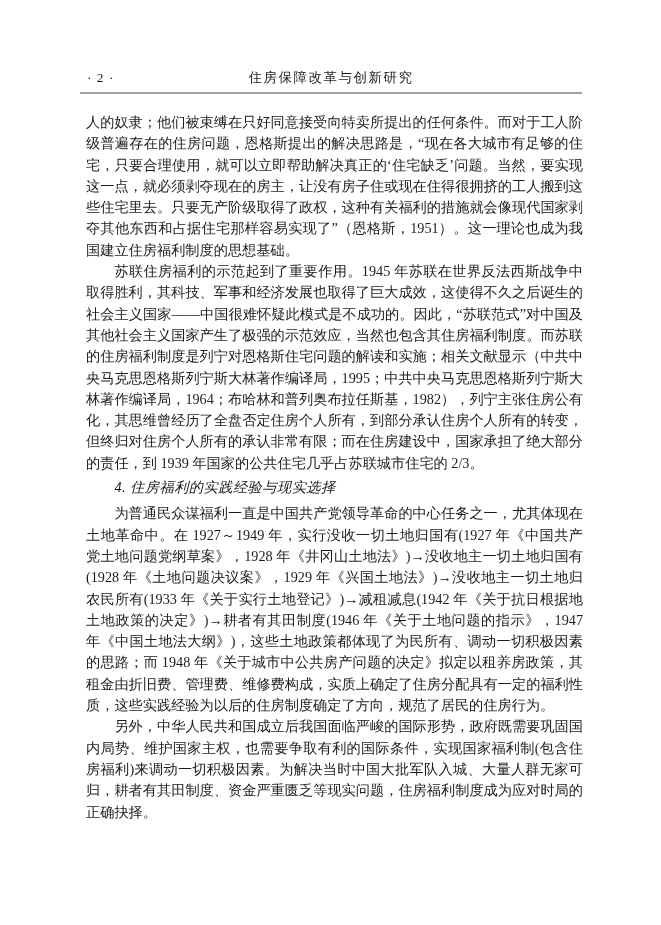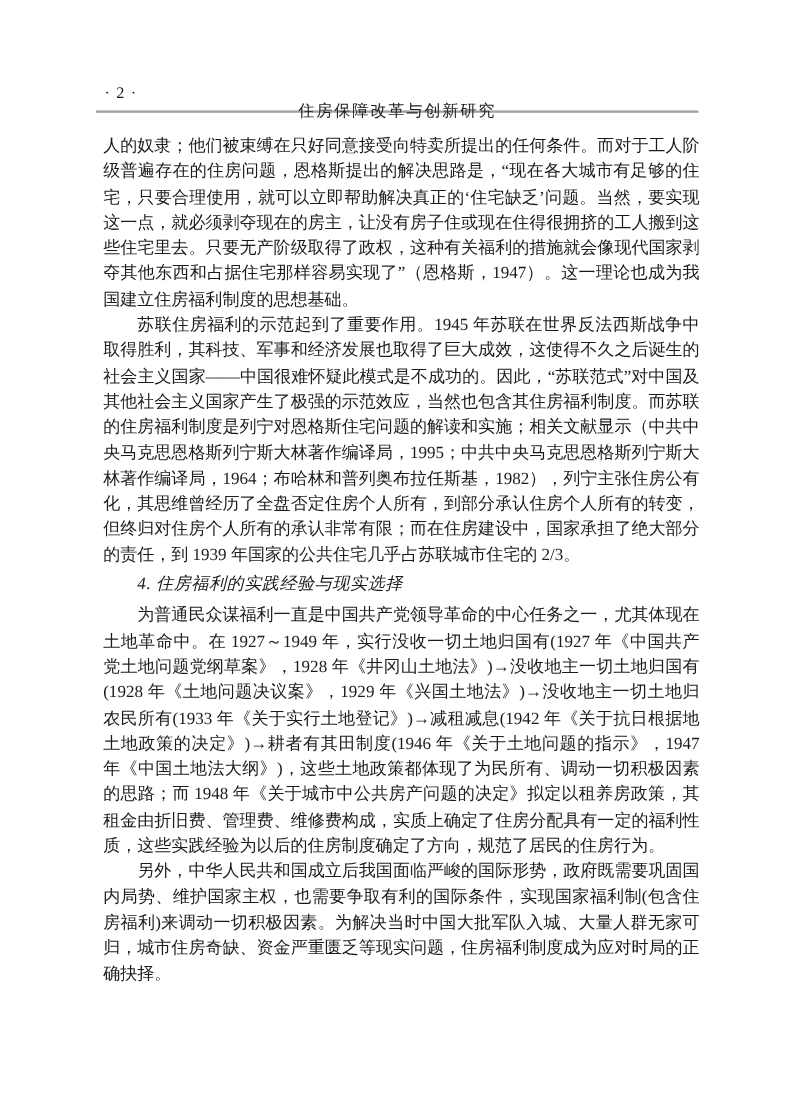--- a/index.html
+++ b/index.html
@@ -32,21 +32,21 @@
     position: absolute;
     left: 7px;
     top: 3px;
     letter-spacing: 1px;
     white-space: pre;
   }
   .running-title {
     position: absolute;
     left: 0;
     right: 0;
-    top: 18px;
+    top: 3px;
     text-align: center;
     letter-spacing: 1.5px;
   }
   
   .body-text {
     position: absolute;
     left: 86px;
     top: 112px;
     width: 497px;
     font-size: 14.2px;
@@ -77,20 +77,20 @@
 <body>
 
 <div class="page">
 
   <div class="running-header">
     <span class="page-num">· 2 ·</span>
     <span class="running-title">住房保障改革与创新研究</span>
   </div>
 
   <div class="body-text">
-    <p class="no-indent">人的奴隶；他们被束缚在只好同意接受向特卖所提出的任何条件。而对于工人阶级普遍存在的住房问题，恩格斯提出的解决思路是，“现在各大城市有足够的住宅，只要合理使用，就可以立即帮助解决真正的‘住宅缺乏’问题。当然，要实现这一点，就必须剥夺现在的房主，让没有房子住或现在住得很拥挤的工人搬到这些住宅里去。只要无产阶级取得了政权，这种有关福利的措施就会像现代国家剥夺其他东西和占据住宅那样容易实现了”（恩格斯，1947）。这一理论也成为我国建立住房福利制度的思想基础。</p>
+    <p class="no-indent">人的奴隶；他们被束缚在只好同意接受向特卖所提出的任何条件。而对于工人阶级普遍存在的住房问题，恩格斯提出的解决思路是，“现在各大城市有足够的住宅，只要合理使用，就可以立即帮助解决真正的‘住宅缺乏’问题。当然，要实现这一点，就必须剥夺现在的房主，让没有房子住或现在住得很拥挤的工人搬到这些住宅里去。只要无产阶级取得了政权，这种有关福利的措施就会像现代国家剥夺其他东西和占据住宅那样容易实现了”（恩格斯，1951）。这一理论也成为我国建立住房福利制度的思想基础。</p>
     <p>苏联住房福利的示范起到了重要作用。1945 年苏联在世界反法西斯战争中取得胜利，其科技、军事和经济发展也取得了巨大成效，这使得不久之后诞生的社会主义国家——中国很难怀疑此模式是不成功的。因此，“苏联范式”对中国及其他社会主义国家产生了极强的示范效应，当然也包含其住房福利制度。而苏联的住房福利制度是列宁对恩格斯住宅问题的解读和实施；相关文献显示（中共中央马克思恩格斯列宁斯大林著作编译局，1995；中共中央马克思恩格斯列宁斯大林著作编译局，1964；布哈林和普列奥布拉任斯基，1982），列宁主张住房公有化，其思维曾经历了全盘否定住房个人所有，到部分承认住房个人所有的转变，但终归对住房个人所有的承认非常有限；而在住房建设中，国家承担了绝大部分的责任，到 1939 年国家的公共住宅几乎占苏联城市住宅的 2/3。</p>
     <h3 class="section-heading">4. 住房福利的实践经验与现实选择</h3>
     <p>为普通民众谋福利一直是中国共产党领导革命的中心任务之一，尤其体现在土地革命中。在 1927～1949 年，实行没收一切土地归国有(1927 年《中国共产党土地问题党纲草案》，1928 年《井冈山土地法》)→没收地主一切土地归国有(1928 年《土地问题决议案》，1929 年《兴国土地法》)→没收地主一切土地归农民所有(1933 年《关于实行土地登记》)→减租减息(1942 年《关于抗日根据地土地政策的决定》)→耕者有其田制度(1946 年《关于土地问题的指示》，1947 年《中国土地法大纲》)，这些土地政策都体现了为民所有、调动一切积极因素的思路；而 1948 年《关于城市中公共房产问题的决定》拟定以租养房政策，其租金由折旧费、管理费、维修费构成，实质上确定了住房分配具有一定的福利性质，这些实践经验为以后的住房制度确定了方向，规范了居民的住房行为。</p>
-    <p>另外，中华人民共和国成立后我国面临严峻的国际形势，政府既需要巩固国内局势、维护国家主权，也需要争取有利的国际条件，实现国家福利制(包含住房福利)来调动一切积极因素。为解决当时中国大批军队入城、大量人群无家可归，城市住房奇缺、资金严重匮乏等现实问题，住房福利制度成为应对时局的正确抉择。</p>
+    <p>另外，中华人民共和国成立后我国面临严峻的国际形势，政府既需要巩固国内局势、维护国家主权，也需要争取有利的国际条件，实现国家福利制(包含住房福利)来调动一切积极因素。为解决当时中国大批军队入城、大量人群无家可归，耕者有其田制度、资金严重匮乏等现实问题，住房福利制度成为应对时局的正确抉择。</p>
   </div>
 
 </div>
 
 </body></html>

